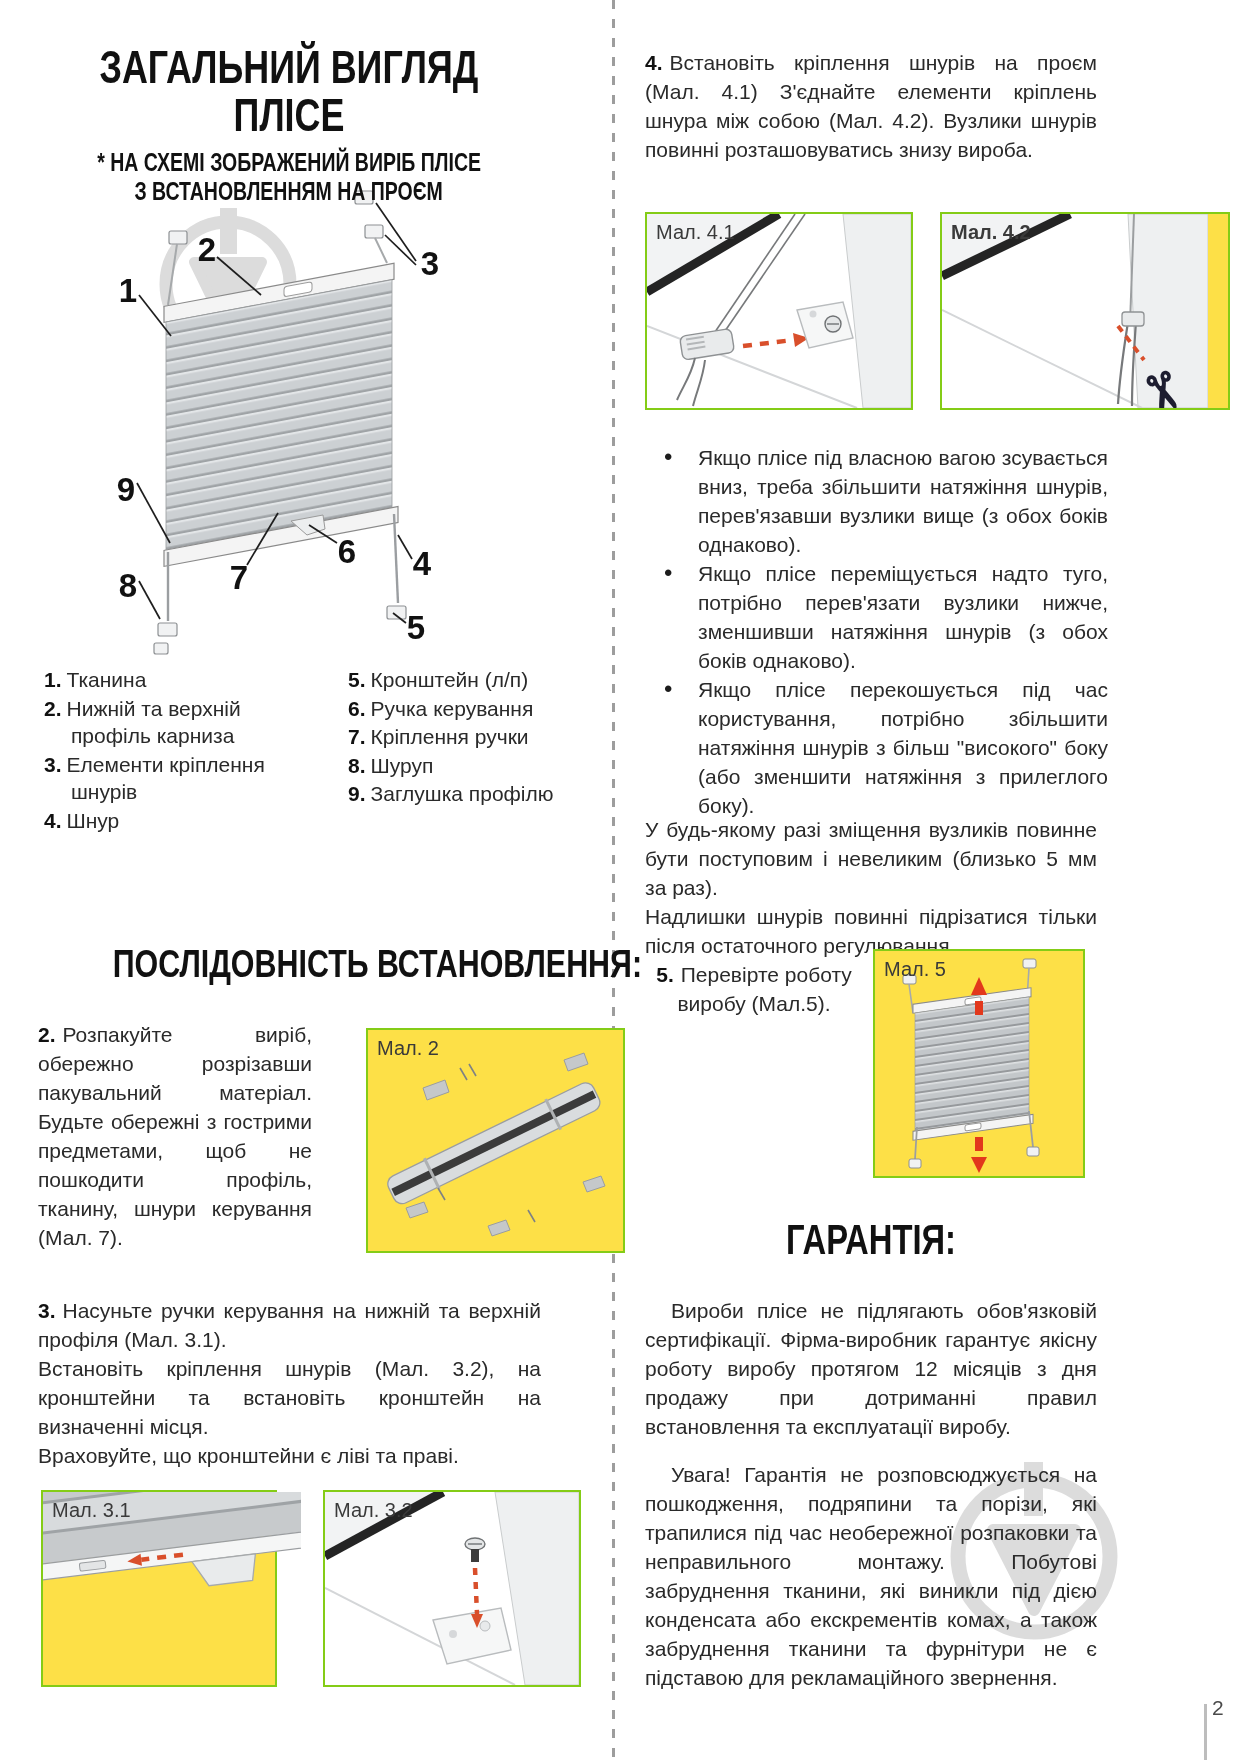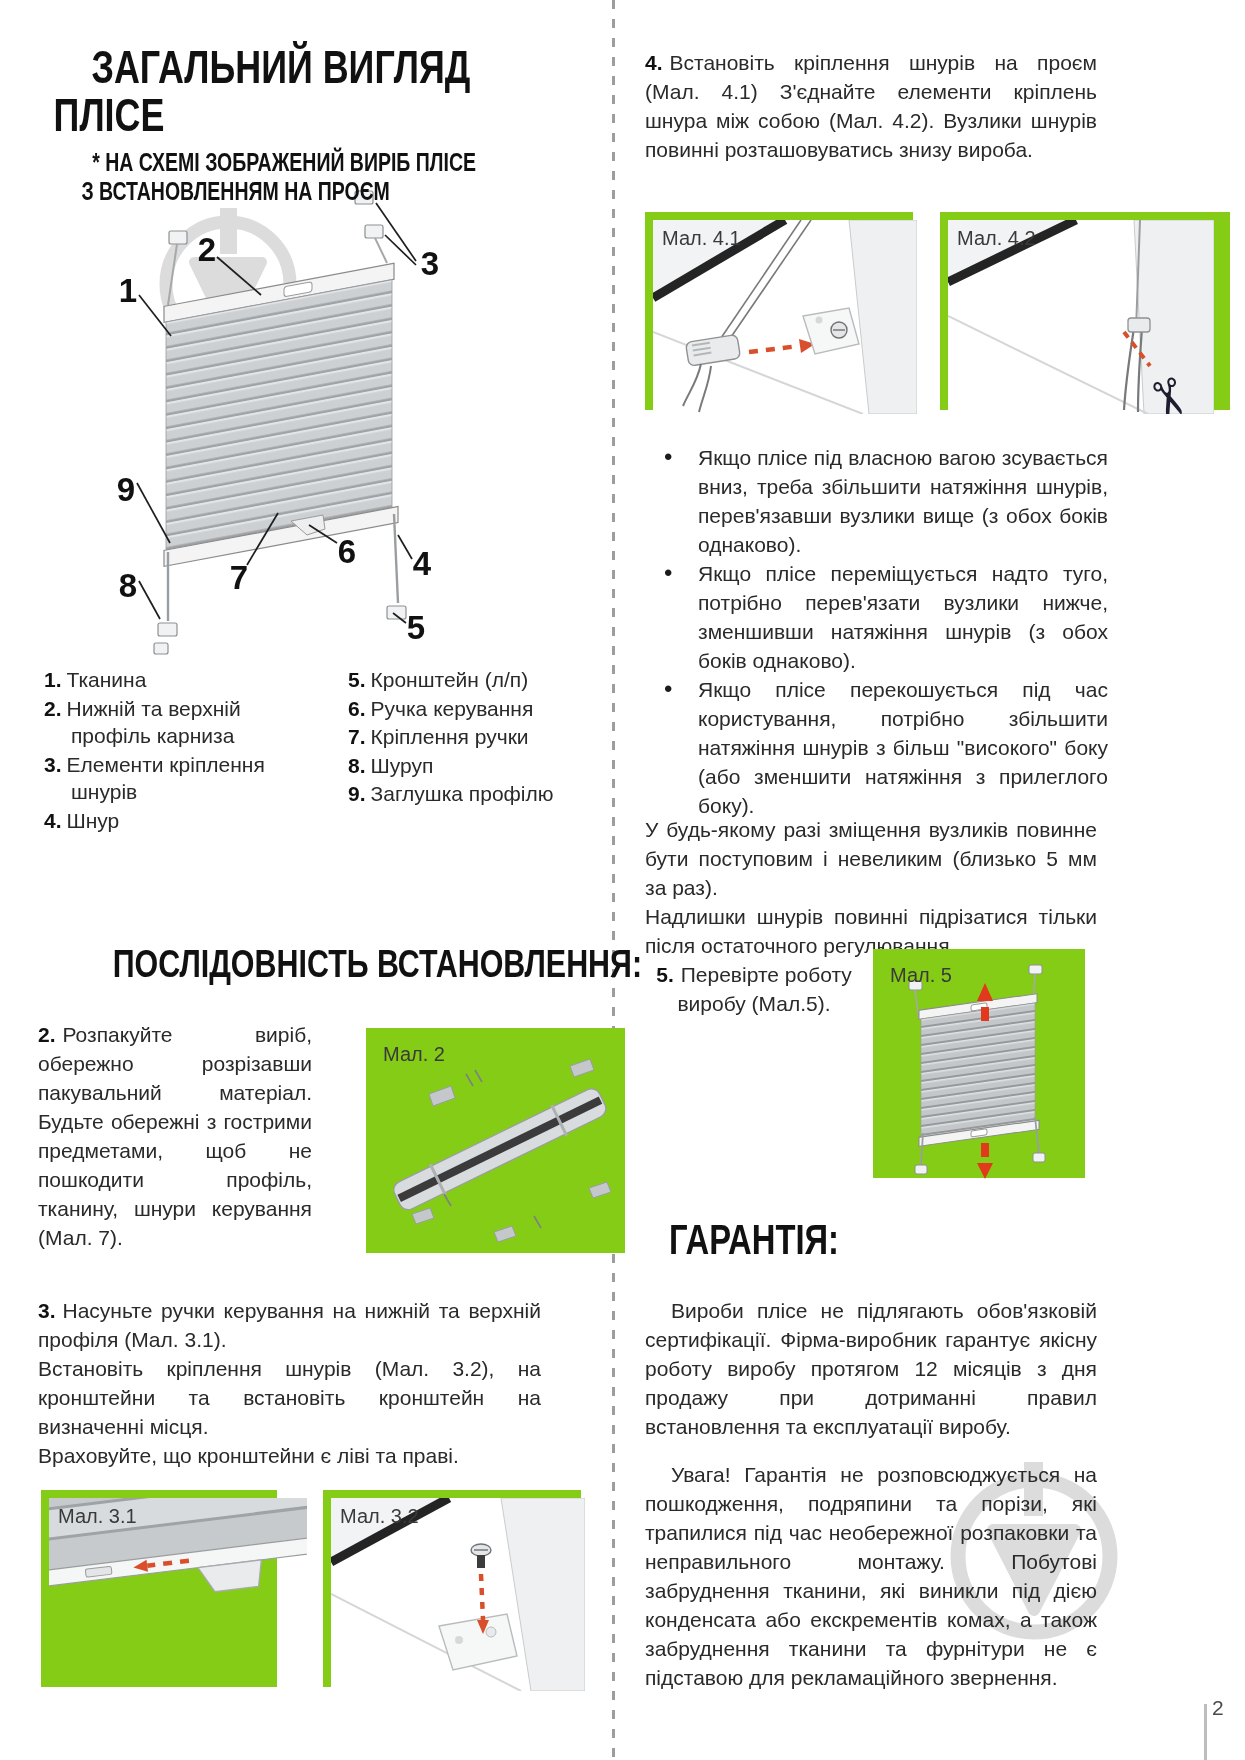--- a/index.html
+++ b/index.html
@@ -3,37 +3,37 @@
 <meta charset="utf-8">
 <style>
   html,body{margin:0;padding:0;background:#ffffff;}
   .page{position:relative;width:1245px;height:1760px;background:#fff;overflow:hidden;
         font-family:"Liberation Sans",sans-serif;color:#1c1c1c;}
   .abs{position:absolute;}
   
   .sep{left:612px;top:0;width:3px;height:1760px;
        background:repeating-linear-gradient(to bottom,#9d9d9d 0 9px,transparent 9px 19px);}
   
-  .hdr{font-weight:800;letter-spacing:0px;color:#111;text-align:left;line-height:1.04;}
+  .hdr{font-weight:800;letter-spacing:0px;color:#111;text-align:center;line-height:1.04;}
   .condense{display:inline-block;transform:scaleX(0.78);transform-origin:center;white-space:nowrap;}
   .title{left:38px;top:44px;width:502px;font-size:46px;}
   .subtitle{left:38px;top:148px;width:502px;font-size:25px;line-height:1.14;}
   .sechdr{left:38px;top:944px;width:502px;font-size:39px;}
   .warrhdr{left:645px;top:1218px;width:452px;font-size:42px;}
   
   .txt{font-size:21px;line-height:29px;color:#2a2a2a;text-align:justify;}
   .txt b{font-weight:700;color:#111;margin-right:7px;}
   p{margin:0;}
   .indent{text-indent:26px;}
   
   .legend-col{font-size:21px;line-height:27.5px;color:#2a2a2a;}
   .li{padding-left:27px;text-indent:-27px;margin-bottom:1px;}
   .li b{font-weight:700;color:#111;margin-right:5px;}
   
-  .fig{border:8px solid #84cc16;background:#84cc16;box-sizing:border-box;}
+  .fig{border:2px solid #84cc16;background:#fde047;box-sizing:border-box;}
   .figlabel{position:absolute;left:9px;top:7px;font-size:20px;color:#3a3a3a;z-index:3;}
   .fig svg{position:absolute;left:0;top:0;}
   
   ul.bul{list-style:none;margin:11px;padding:0;}
   ul.bul li{position:relative;padding-left:42px;margin:0;}
   ul.bul li::before{content:"\2022";position:absolute;left:8px;top:-1px;font-size:24px;color:#1c1c1c;}
   
   .pagebar{left:1204px;top:1704px;width:3px;height:56px;background:#bdbdbd;}
   .pagenum{left:1212px;top:1696px;font-size:21px;color:#4a4a4a;}
   .wm{opacity:0.72;}
@@ -246,21 +246,21 @@
       <path d="M58 146 C56 164 50 176 46 192" stroke="#77797b" stroke-width="2" fill="none"></path>
       <line x1="96" y1="132" x2="146" y2="126" stroke="#d94f2b" stroke-width="4.5" stroke-dasharray="9 8"></line>
       <path d="M146 119 L162 124 L148 133 Z" fill="#d94f2b"></path>
       <path d="M150 96 L196 88 L206 124 L162 134 Z" fill="#f6f7f7" stroke="#b9bcbe" stroke-width="1.4"></path>
       <circle cx="186" cy="110" r="8" fill="#e4e6e7" stroke="#6f7274" stroke-width="1.4"></circle>
       <line x1="180" y1="110" x2="192" y2="110" stroke="#6f7274" stroke-width="1.4"></line>
       <circle cx="166" cy="100" r="3.5" fill="#d6d8da"></circle>
     </svg>
   </div>
 
-  <div class="abs fig z2" style="left:940px;top:212px;width:290px;height:198px;">
+  <div class="abs fig z2" style="left:940px;top:212px;width:290px;height:198px;font-weight:bold;">
     <span class="figlabel">Мал. 4.2</span>
     <svg width="266" height="194" viewBox="0 0 266 194">
       <rect width="266" height="194" fill="#ffffff"></rect>
       <polygon points="0,0 128,0 0,62" fill="#f2f3f4"></polygon>
       <line x1="0" y1="62" x2="128" y2="0" stroke="#242424" stroke-width="9"></line>
       <polygon points="186,0 266,0 266,194 196,194" fill="#eef0f1" stroke="#c9cccd" stroke-width="1"></polygon>
       <line x1="0" y1="96" x2="200" y2="194" stroke="#d4d6d8" stroke-width="2"></line>
       <line x1="192" y1="0" x2="188" y2="110" stroke="#9b9ea0" stroke-width="2"></line>
       <path d="M186 108 C182 134 178 158 176 190" stroke="#77797b" stroke-width="2.2" fill="none"></path>
       <path d="M194 108 C192 136 190 160 190 192" stroke="#77797b" stroke-width="2.2" fill="none"></path>

